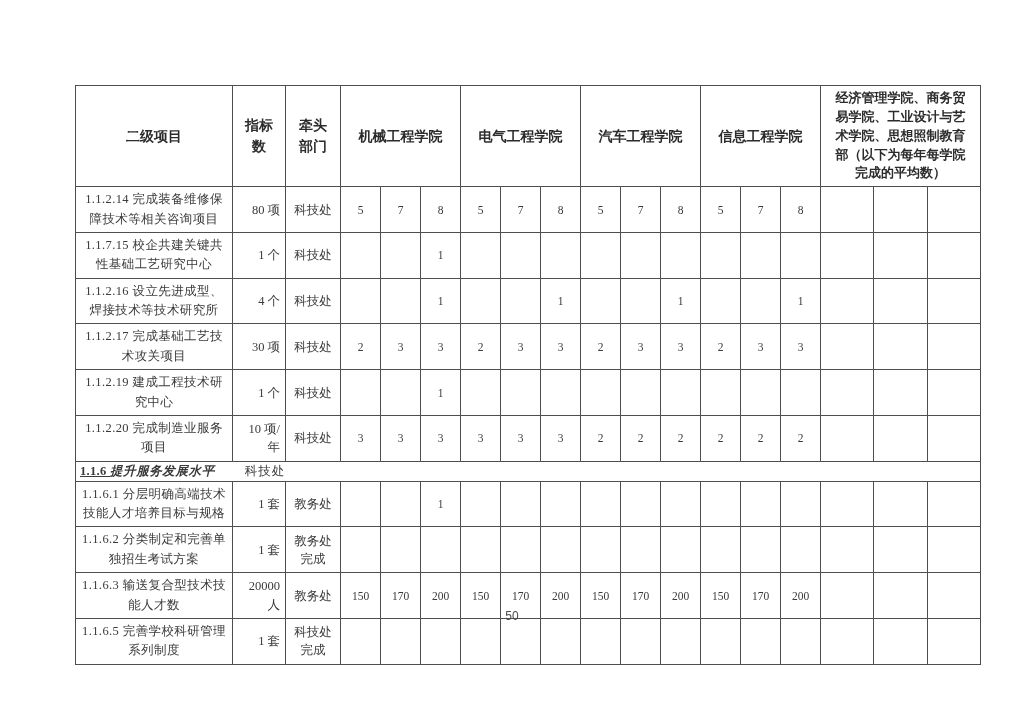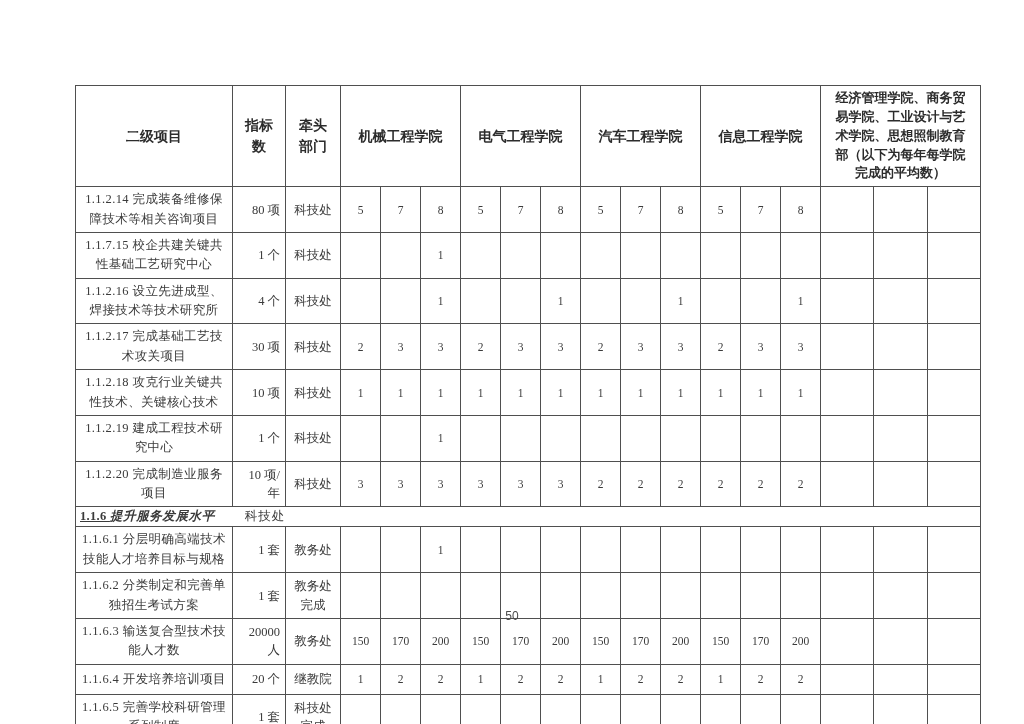--- a/index.html
+++ b/index.html
@@ -178,40 +178,20 @@
         <td class="value-cell">3</td>
         <td class="value-cell">3</td>
         <td class="value-cell">2</td>
         <td class="value-cell">3</td>
         <td class="value-cell">3</td>
         <td class="value-cell"></td>
         <td class="value-cell"></td>
         <td class="value-cell"></td>
       </tr>
       <tr>
-        <td class="project-cell">1.1.2.18 攻克行业关键共性技术、关键核心技术</td>
-        <td class="indicator-cell">10 项</td>
-        <td class="department-cell">科技处</td>
-        <td class="value-cell">1</td>
-        <td class="value-cell">1</td>
-        <td class="value-cell">1</td>
-        <td class="value-cell">1</td>
-        <td class="value-cell">1</td>
-        <td class="value-cell">1</td>
-        <td class="value-cell">1</td>
-        <td class="value-cell">1</td>
-        <td class="value-cell">1</td>
-        <td class="value-cell">1</td>
-        <td class="value-cell">1</td>
-        <td class="value-cell">1</td>
-        <td class="value-cell"></td>
-        <td class="value-cell"></td>
-        <td class="value-cell"></td>
-      </tr>
-      <tr>
         <td class="project-cell">1.1.2.19 建成工程技术研究中心</td>
         <td class="indicator-cell">1 个</td>
         <td class="department-cell">科技处</td>
         <td class="value-cell"></td>
         <td class="value-cell"></td>
         <td class="value-cell">1</td>
         <td class="value-cell"></td>
         <td class="value-cell"></td>
         <td class="value-cell"></td>
         <td class="value-cell"></td>
@@ -304,40 +284,20 @@
         <td class="value-cell">170</td>
         <td class="value-cell">200</td>
         <td class="value-cell">150</td>
         <td class="value-cell">170</td>
         <td class="value-cell">200</td>
         <td class="value-cell"></td>
         <td class="value-cell"></td>
         <td class="value-cell"></td>
       </tr>
       <tr>
-        <td class="project-cell">1.1.6.4 开发培养培训项目</td>
-        <td class="indicator-cell">20 个</td>
-        <td class="department-cell">继教院</td>
-        <td class="value-cell">1</td>
-        <td class="value-cell">2</td>
-        <td class="value-cell">2</td>
-        <td class="value-cell">1</td>
-        <td class="value-cell">2</td>
-        <td class="value-cell">2</td>
-        <td class="value-cell">1</td>
-        <td class="value-cell">2</td>
-        <td class="value-cell">2</td>
-        <td class="value-cell">1</td>
-        <td class="value-cell">2</td>
-        <td class="value-cell">2</td>
-        <td class="value-cell"></td>
-        <td class="value-cell"></td>
-        <td class="value-cell"></td>
-      </tr>
-      <tr>
         <td class="project-cell">1.1.6.5 完善学校科研管理系列制度</td>
         <td class="indicator-cell">1 套</td>
         <td class="department-cell">科技处
 完成</td>
         <td class="value-cell"></td>
         <td class="value-cell"></td>
         <td class="value-cell"></td>
         <td class="value-cell"></td>
         <td class="value-cell"></td>
         <td class="value-cell"></td>

